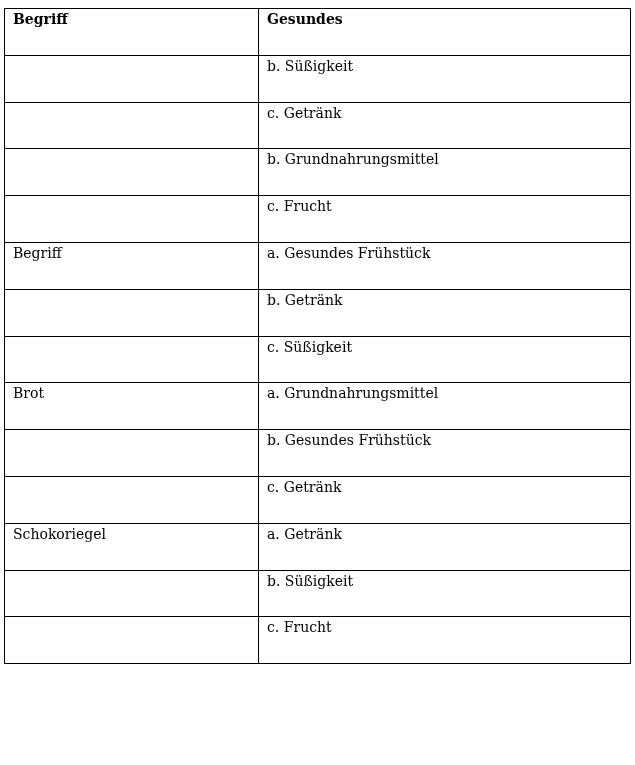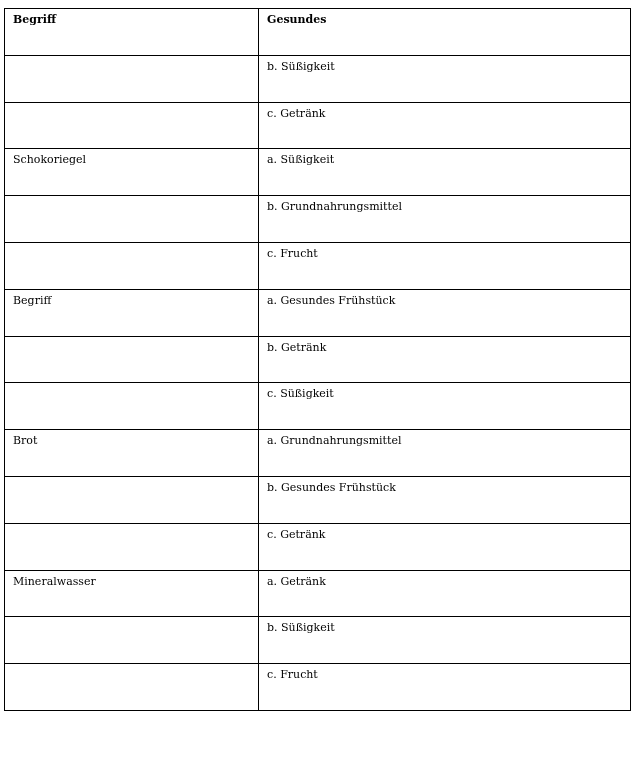--- a/index.html
+++ b/index.html
@@ -23,21 +23,21 @@
       border-collapse: collapse;
       table-layout: fixed;
     }
     table.matching td, table.matching th {
       border: 1px solid #000000;
       height: 46.8px;
       box-sizing: border-box;
       padding: 2px 8px 0 8px;
       vertical-align: top;
       text-align: left;
-      font-size: 11px;
+      font-size: 14px;
       line-height: 17px;
       font-weight: normal;
     }
     table.matching th {
       font-weight: bold;
     }
     col.c1 { width: 254px; }
     col.c2 { width: 372px; }
   </style>
 </head>
@@ -55,24 +55,20 @@
     </tr>
   </thead>
   <tbody>
     <tr>
       <td></td>
       <td>b. Süßigkeit</td>
     </tr>
     <tr>
       <td></td>
       <td>c. Getränk</td>
-    </tr>
-    <tr>
-      <td>Schokoriegel</td>
-      <td>a. Süßigkeit</td>
     </tr>
     <tr>
       <td></td>
       <td>b. Grundnahrungsmittel</td>
     </tr>
     <tr>
       <td></td>
       <td>c. Frucht</td>
     </tr>
     <tr>
@@ -93,21 +89,21 @@
     </tr>
     <tr>
       <td></td>
       <td>b. Gesundes Frühstück</td>
     </tr>
     <tr>
       <td></td>
       <td>c. Getränk</td>
     </tr>
     <tr>
-      <td>Mineralwasser</td>
+      <td>Schokoriegel</td>
       <td>a. Getränk</td>
     </tr>
     <tr>
       <td></td>
       <td>b. Süßigkeit</td>
     </tr>
     <tr>
       <td></td>
       <td>c. Frucht</td>
     </tr>

